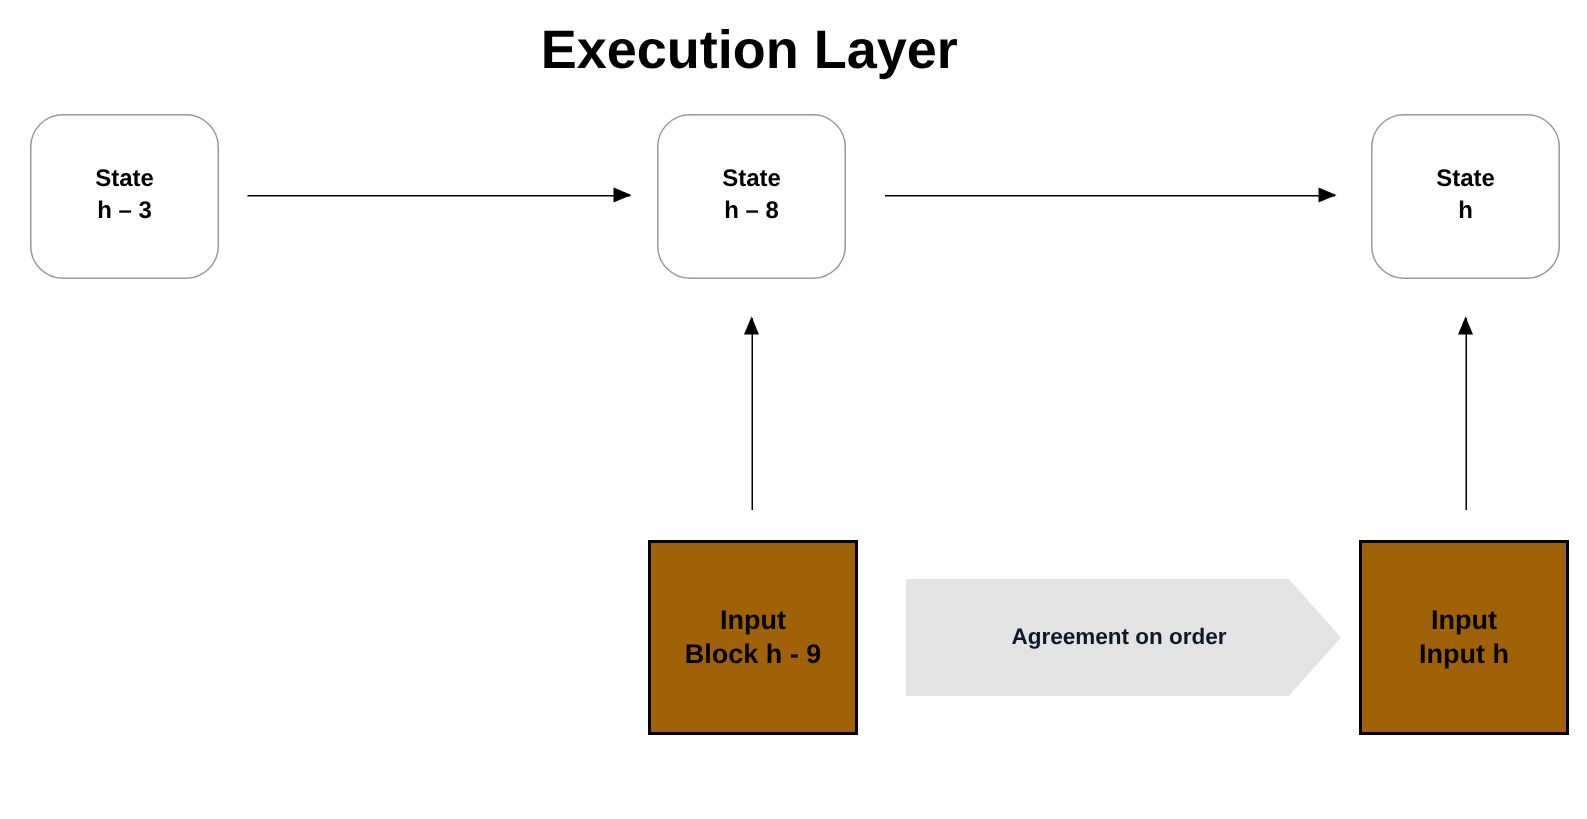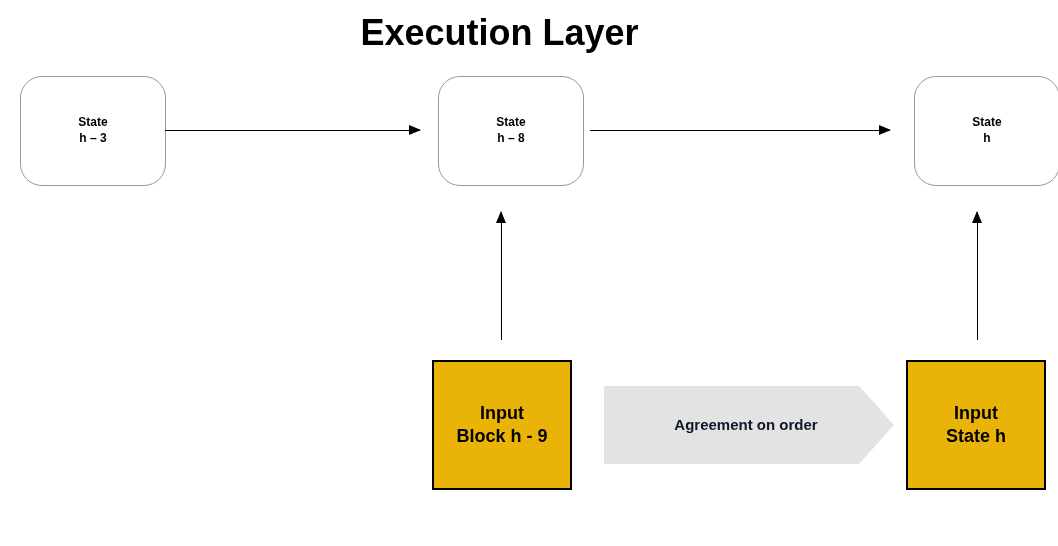--- a/index.html
+++ b/index.html
@@ -15,51 +15,51 @@
       top: 12px;
       left: 0;
       width: 999px;
       text-align: center;
       font-size: 36px;
       font-weight: 800;
       color: #000;
     }
     .state-box {
       position: absolute;
-      width: 146px;
+      width: 126px;
       height: 110px;
       border: 1.5px solid #999;
       border-radius: 22px;
       display: flex;
       flex-direction: column;
       align-items: center;
       justify-content: center;
       font-weight: 700;
-      font-size: 12px;
+      font-size: 16px;
       line-height: 1.3;
       text-align: center;
       background: #fff;
     }
     .state-h2 { top: 76px; left: 20px; }
     .state-h1 { top: 76px; left: 438px; }
     .state-h  { top: 76px; left: 914px; }
     .input-box {
       position: absolute;
       width: 140px;
       height: 130px;
       border: 2.5px solid #000;
       display: flex;
       flex-direction: column;
       align-items: center;
       justify-content: center;
       font-weight: 700;
       font-size: 18px;
       line-height: 1.3;
       text-align: center;
-      background: #eab308;
+      background: #a16207;
     }
     .input-h1 { top: 360px; left: 432px; }
     .input-h  { top: 360px; left: 906px; }
     .agreement-banner {
       position: absolute;
       top: 386px;
       left: 604px;
       width: 290px;
       height: 78px;
       background: #e3e3e3;
@@ -142,14 +142,14 @@
   </div>
 </div>
 
 <div class="input-box input-h1">
   <div>Input</div>
   <div>Block h - 9</div>
 </div>
 
 <div class="input-box input-h">
   <div>Input</div>
-  <div>State h</div>
+  <div>Input h</div>
 </div>
 
 </body></html>

